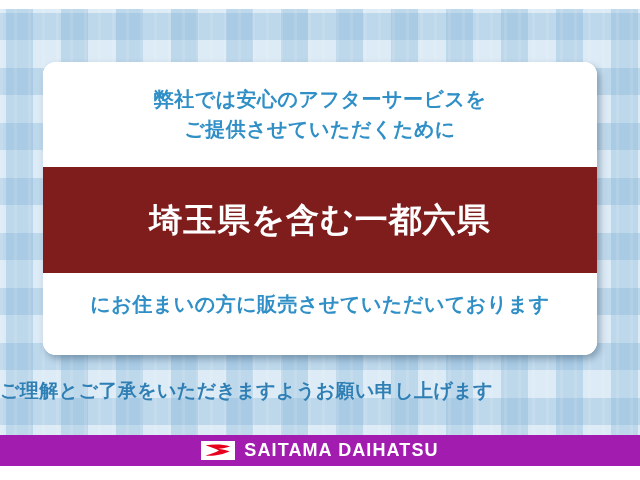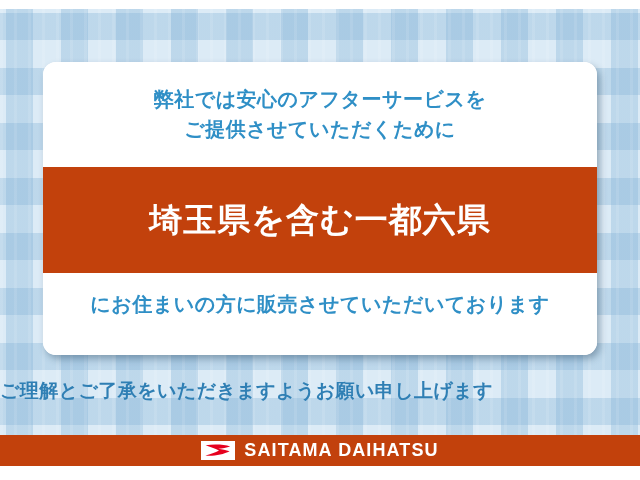--- a/index.html
+++ b/index.html
@@ -81,21 +81,21 @@
     font-size: 20px;
     font-weight: bold;
     letter-spacing: 0.5px;
     line-height: 1.25;
     white-space: nowrap;
   }
 
   
   .yellow-band {
     flex: 0 0 106px;
-    background: #c2410c;
+    background: #7f1d1d;
     display: flex;
     flex-direction: column;
     align-items: center;
     justify-content: center;
     gap: 2px;
   }
   .band-headline {
     color: #ffffff;
     font-size: 33px;
     font-weight: bold;
@@ -134,21 +134,21 @@
     white-space: nowrap;
   }
 
   
   #footer {
     position: absolute;
     left: 0;
     top: 435px;
     width: 640px;
     height: 31px;
-    background: #c2410c;
+    background: #a21caf;
     display: flex;
     align-items: center;
     justify-content: center;
     gap: 9px;
   }
   #logo-mark {
     width: 34px;
     height: 19px;
     background: #ffffff;
     display: flex;

